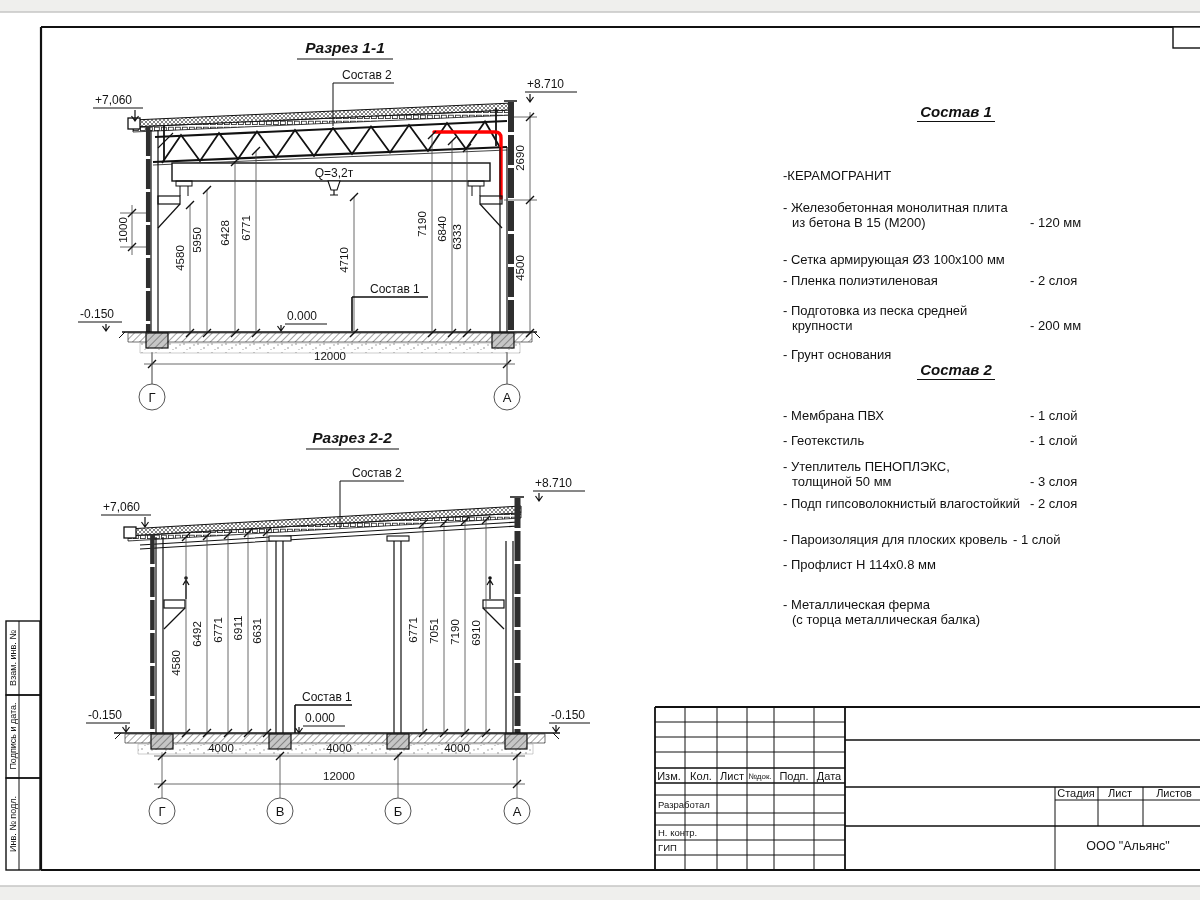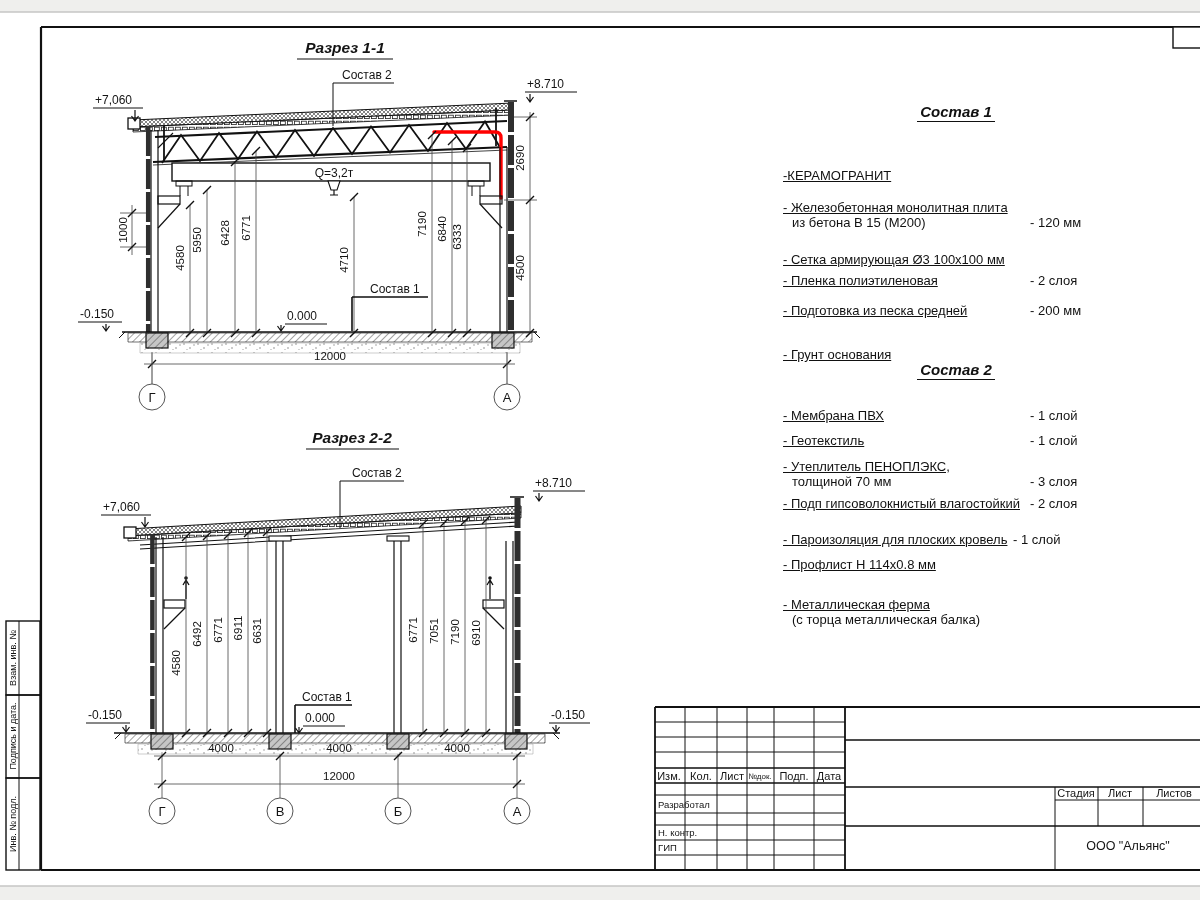--- a/index.html
+++ b/index.html
@@ -16,21 +16,21 @@
   .tbx{font-size:8px;}
   .tbs{font-size:9.5px;}
   .tbc{font-size:12.5px;}
   .tst{font-size:9px;}
   
   .comps{position:absolute;left:780px;top:100px;width:322px;height:530px;font-size:13px;line-height:15px;}
   .ct{position:absolute;left:30px;right:0;text-align:center;font-style:italic;font-size:15px;font-weight:600;}
   .ct span{border-bottom:1.3px solid #111;padding:0 3px 1px;}
   .ci{position:absolute;left:3px;right:0;}
   .ci .v{position:absolute;left:247px;bottom:0;white-space:nowrap;}
-  .t1{white-space:nowrap;text-decoration:underline;}
+  .t1{white-space:nowrap;}
   .t2{padding-left:9px;white-space:nowrap;}
 </style>
 </head>
 <body>
 
 <div class="stage">
   <div class="paper"></div>
 
   <svg class="art" width="1200" height="900" viewBox="0 0 1200 900">
     <defs>
@@ -313,39 +313,40 @@
     </div>
     <div class="ci" style="top:152px">
       <div class="t1">- Сетка армирующая Ø3 100х100 мм</div>
     </div>
     <div class="ci" style="top:173px">
       <div class="t1">- Пленка полиэтиленовая</div>
       <div class="v">-  2 слоя</div>
     </div>
     <div class="ci" style="top:203px">
       <div class="t1">- Подготовка из песка средней</div>
+      <div class="t2">крупности</div>
       <div class="v">- 200 мм</div>
     </div>
     <div class="ci" style="top:247px">
       <div class="t1">- Грунт основания</div>
     </div>
 
     <div class="ct" style="top:262px"><span>Состав 2</span></div>
 
     <div class="ci" style="top:308px">
       <div class="t1">- Мембрана ПВХ</div>
       <div class="v">- 1 слой</div>
     </div>
     <div class="ci" style="top:333px">
       <div class="t1">- Геотекстиль</div>
       <div class="v">- 1 слой</div>
     </div>
     <div class="ci" style="top:359px">
       <div class="t1">- Утеплитель ПЕНОПЛЭКС,</div>
-      <div class="t2">толщиной 70 мм</div>
+      <div class="t2">толщиной 50 мм</div>
       <div class="v">- 3 слоя</div>
     </div>
     <div class="ci" style="top:396px">
       <div class="t1">- Подп гипсоволокнистый влагостойкий</div>
       <div class="v">- 2 слоя</div>
     </div>
     <div class="ci" style="top:432px">
       <div class="t1">- Пароизоляция для плоских кровель</div>
       <div class="v" style="left:230px">- 1 слой</div>
     </div>

